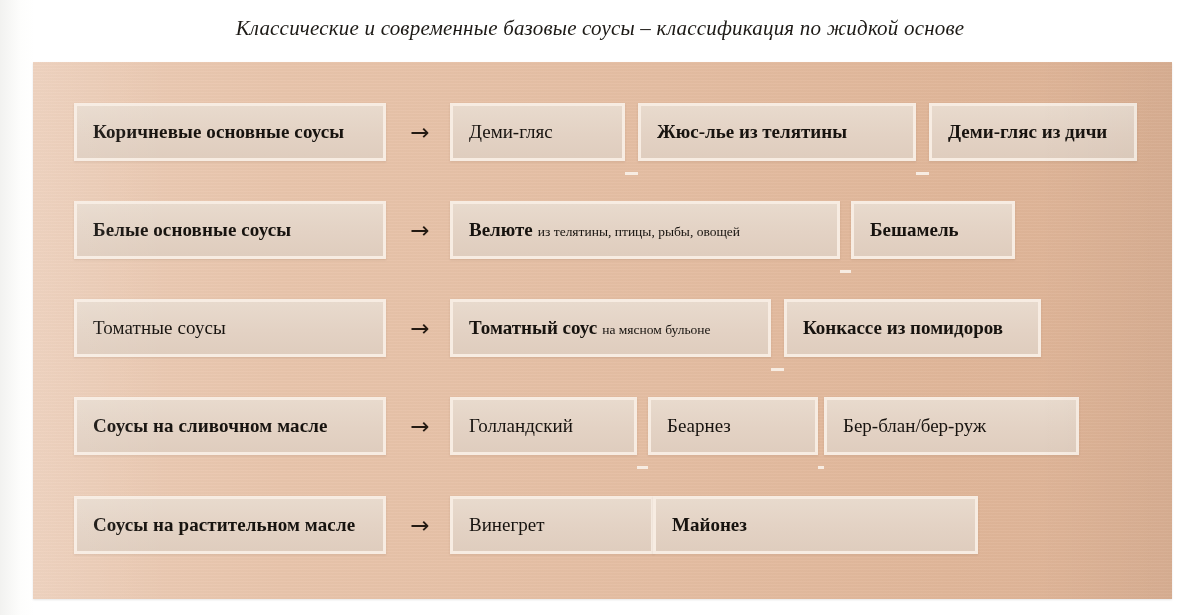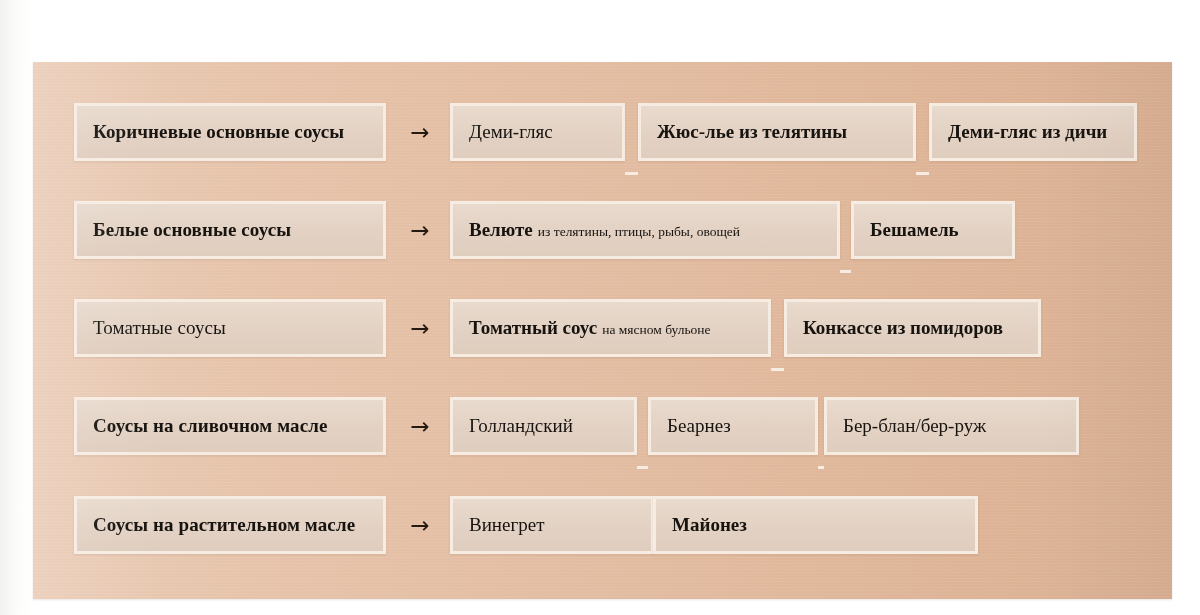--- a/index.html
+++ b/index.html
@@ -145,20 +145,23 @@
     position: absolute;
     height: 3px;
     background: #f7ece2;
   }
 </style>
 </head>
 <body>
 
 <div id="page">
 
+  <div id="title-bar">
+    <span id="title-text">Классические и современные базовые соусы – классификация по жидкой основе</span>
+  </div>
 
   <div id="panel">
 
     <div class="row" style="top:41px;">
       <div class="box" style="left:41px; width:312px;">
         <span class="pad cat-label">Коричневые основные соусы</span>
       </div>
       <div class="arrow" style="left:370px;">→</div>
 
       <div class="box" style="left:417px; width:175px;">

